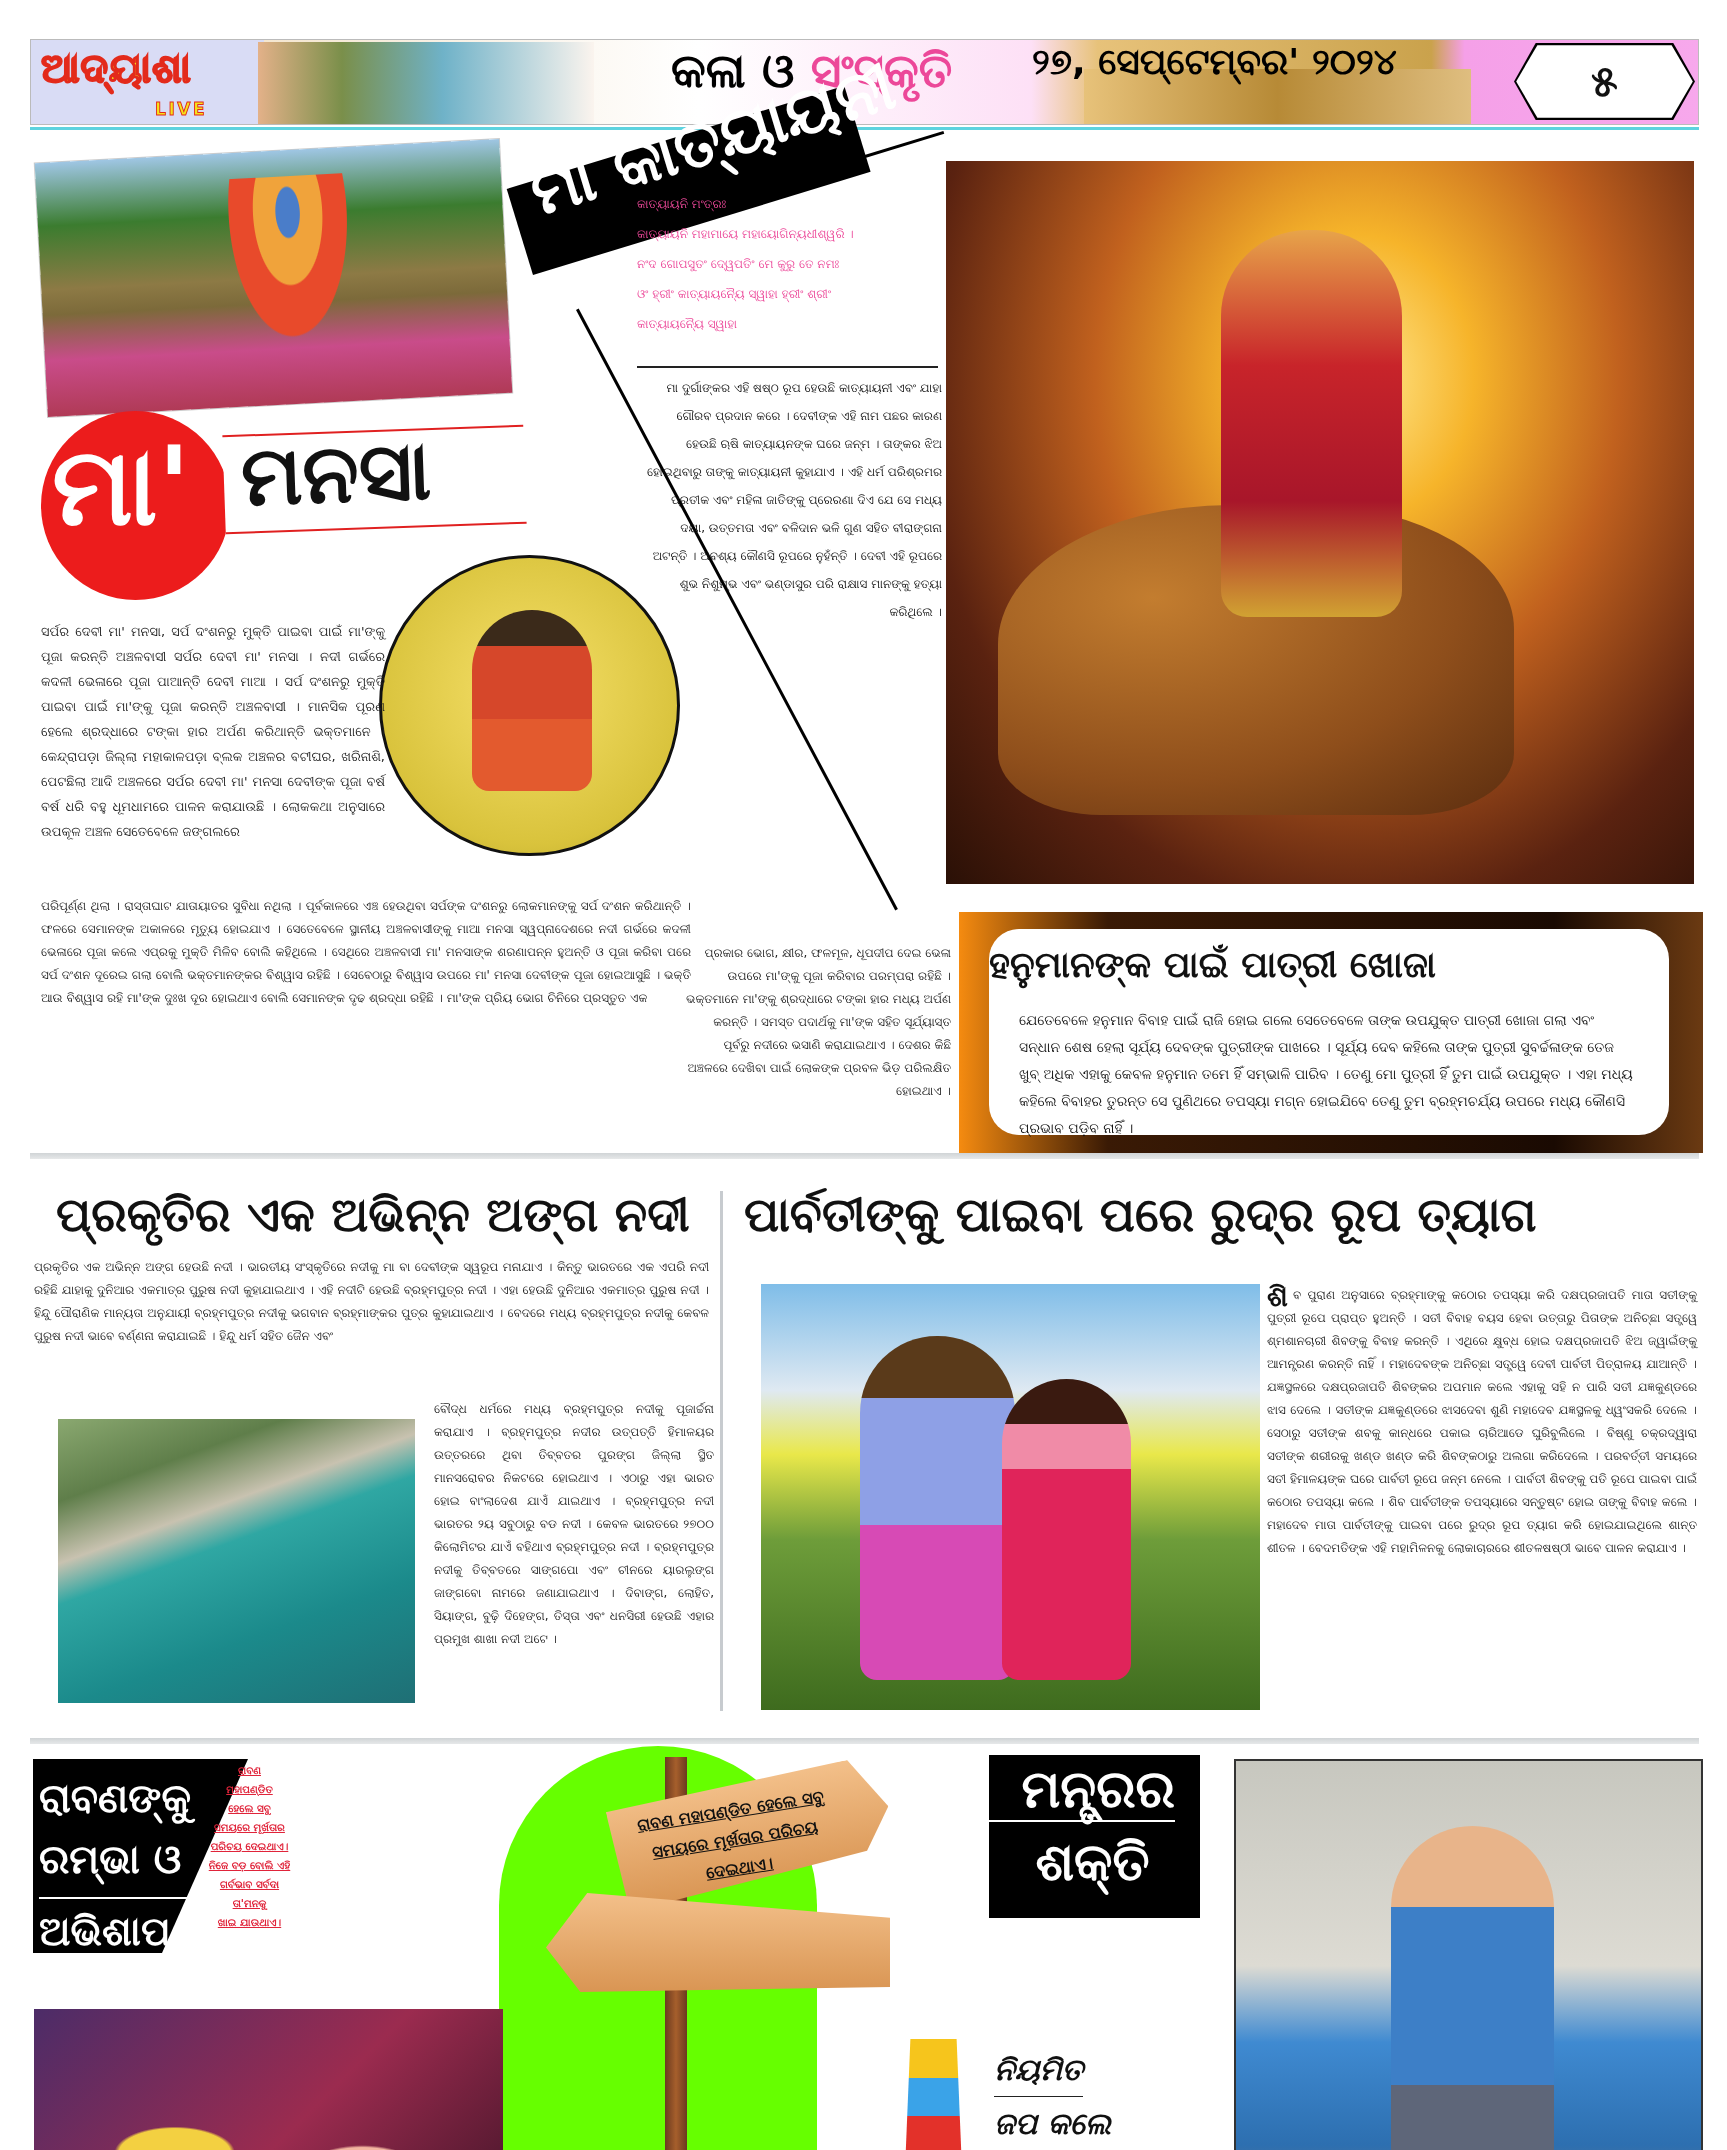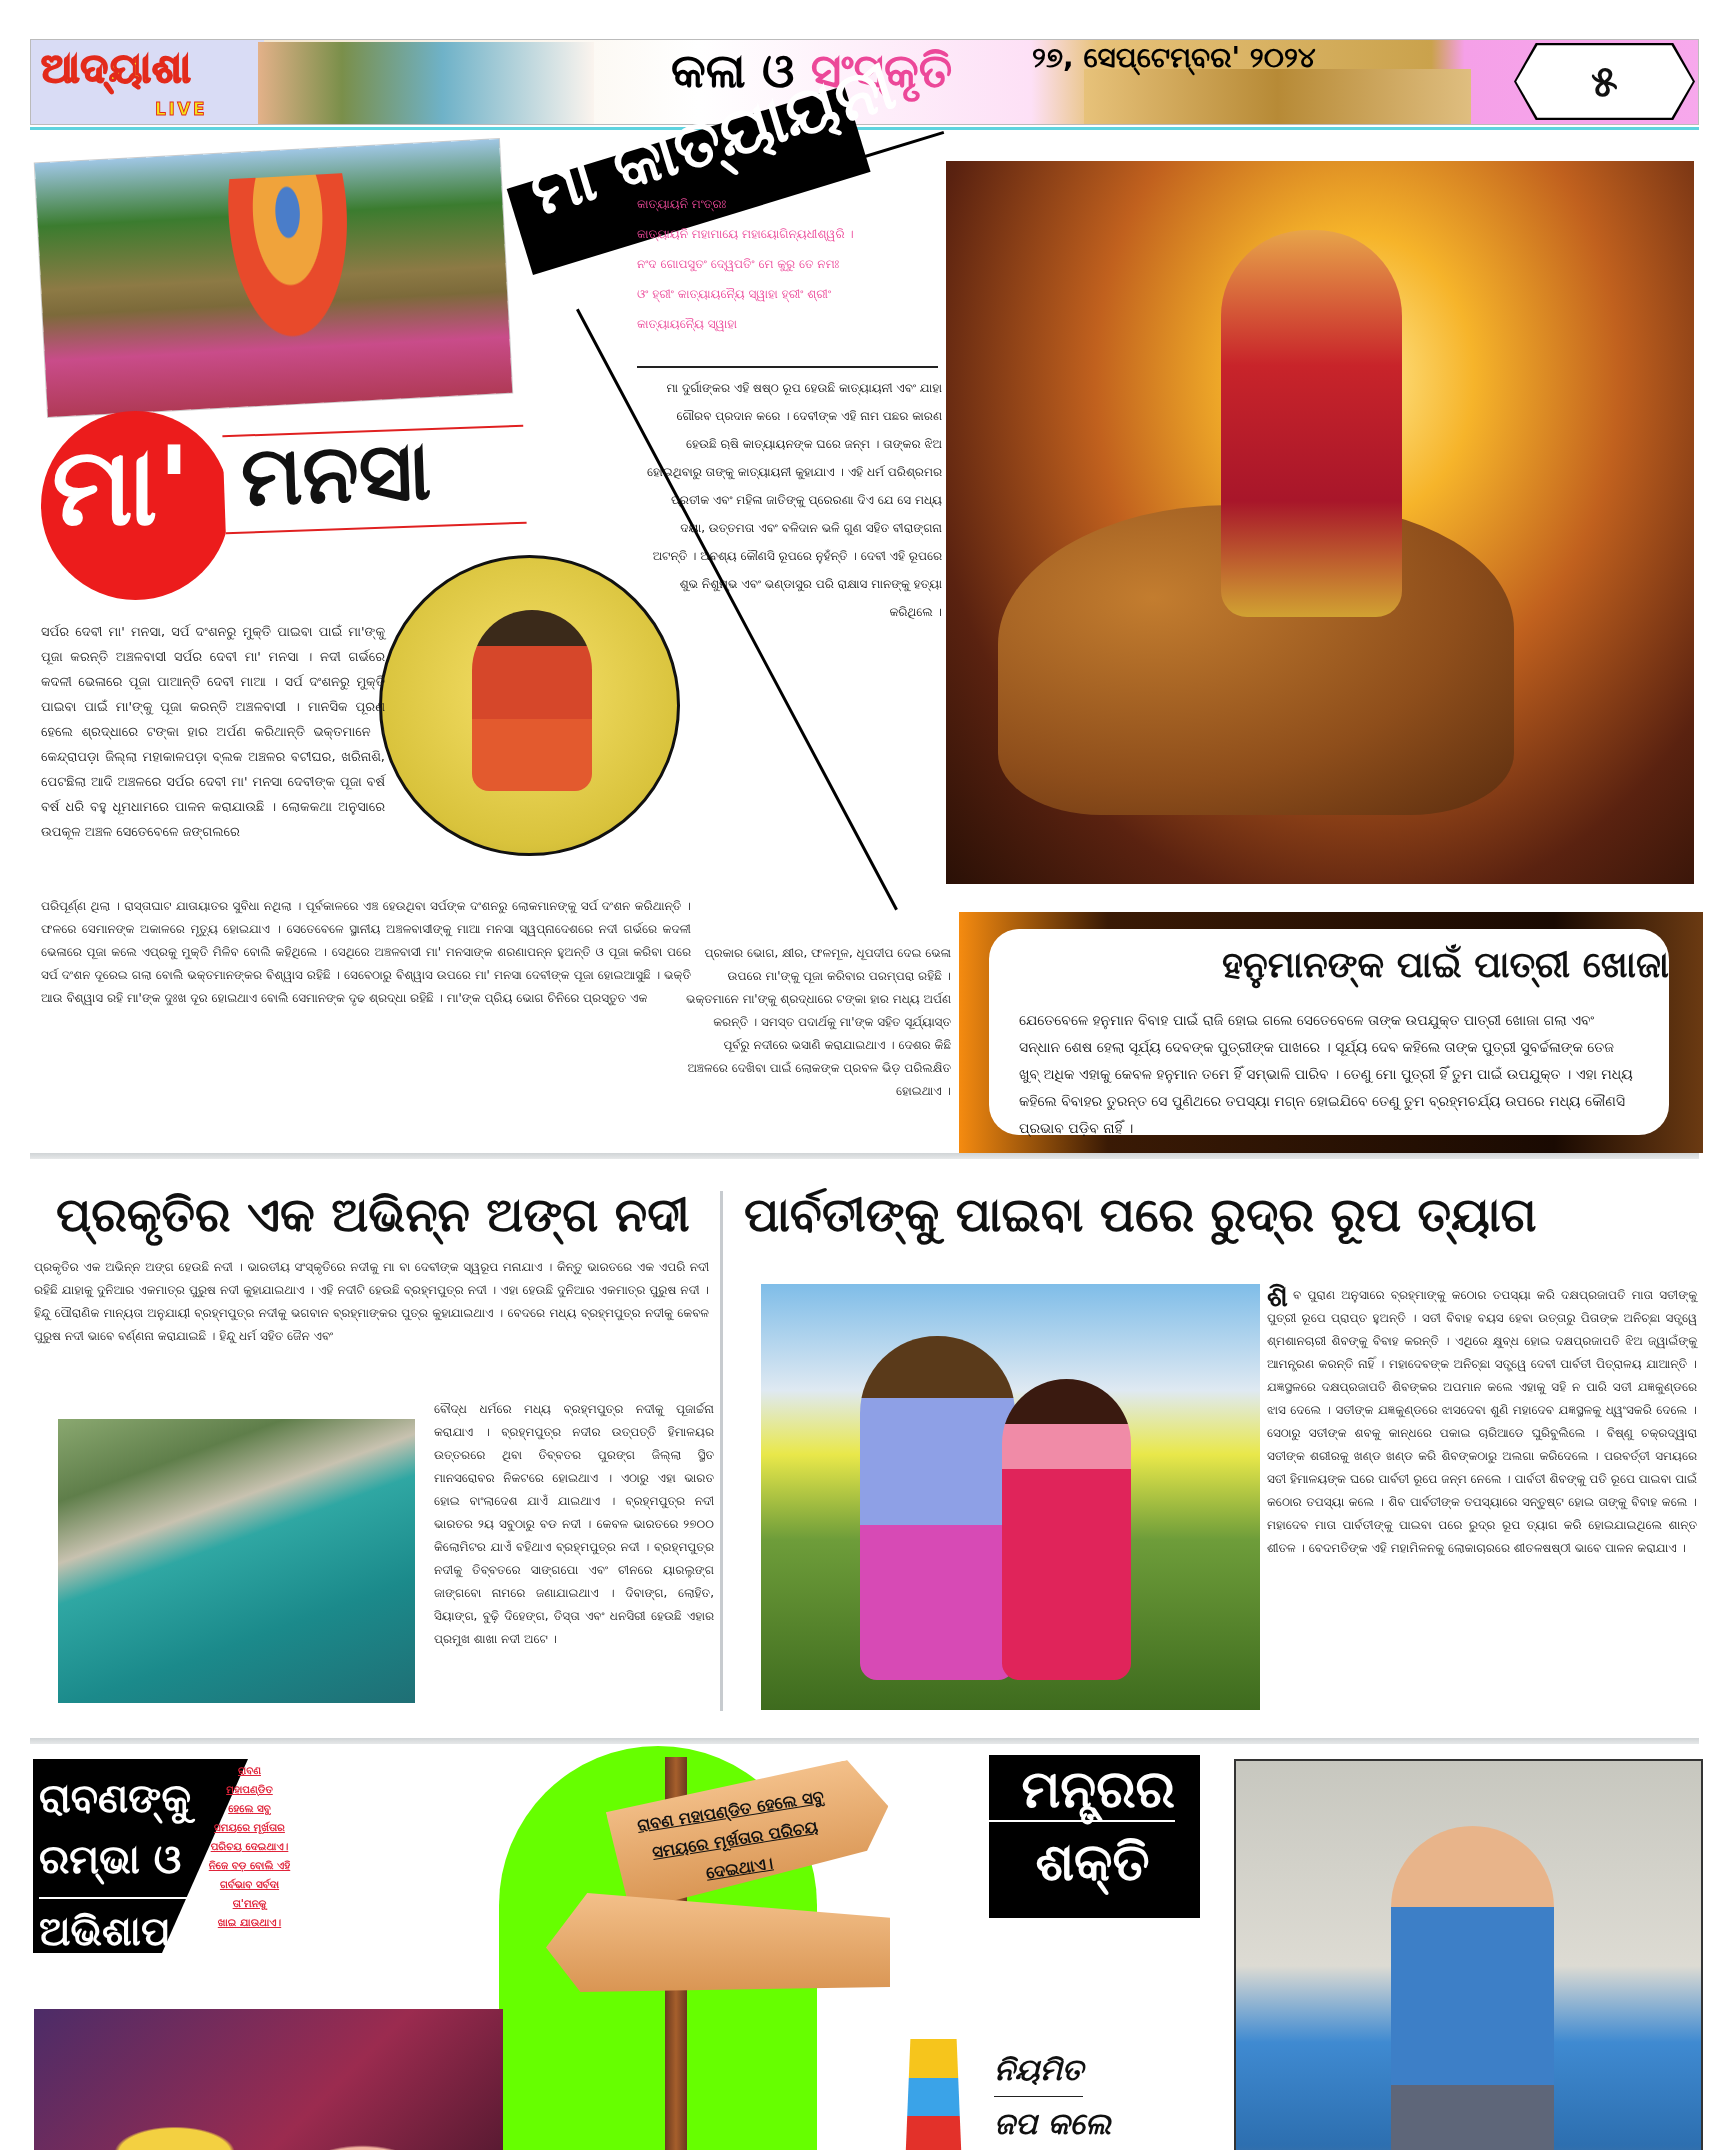--- a/index.html
+++ b/index.html
@@ -11,21 +11,21 @@
 
   
   #masthead{left:30px;top:39px;width:1669px;height:86px;border:1.3px solid #bbb;background:linear-gradient(90deg,#d9dcf5 0%,#d9dcf5 14%,#f4e6d0 14%,#fff 40%,#fde0f6 60%,#e7c27a 64%,#caa24c 84%,#f5a0e8 86%,#f7a8ec 100%)}
   #masthead-underline{left:30px;top:127px;width:1669px;height:3.4px;background:#5dd3df}
   #logo{left:34px;top:42px;width:215px;height:82px}
   #logo-text{left:41px;top:45px;font-size:40px;font-weight:bold;color:#f5e21a;-webkit-text-stroke:1.7px #e32a1b;letter-spacing:0.9px}
   #logo-live{left:155px;top:99px;font-size:17px;font-weight:bold;color:#f5e21a;-webkit-text-stroke:0.9px #e32a1b;letter-spacing:2.6px}
   #mast-img-left{left:258px;top:42px;width:336px;height:82px;background:linear-gradient(90deg,#e3b189 0%,#7a8f4a 25%,#6fb2c8 55%,#fbf4ee 100%)}
   #section-title{left:671px;top:43px;font-size:47px;font-weight:bold;color:#000}
   #section-title .pink{color:#ec4899}
-  #issue-date{left:1032px;top:41px;font-size:28px;font-weight:bold;color:#000}
+  #issue-date{left:1032px;top:41px;font-size:36px;font-weight:bold;color:#000}
   #mast-img-right{left:1084px;top:69px;width:387px;height:55px;background:linear-gradient(90deg,#e7c27a,#b78a36,#dfbe80)}
   #page-badge{left:1514px;top:43px;width:181px;height:77px;clip-path:polygon(12% 0,88% 0,100% 50%,88% 100%,12% 100%,0 50%);background:#000;padding:2.2px}
   #page-badge-inner{width:100%;height:100%;background:#fff;clip-path:polygon(12% 0,88% 0,100% 50%,88% 100%,12% 100%,0 50%);display:flex;align-items:center;justify-content:center;font-size:43px;font-weight:bold}
 
   
   #manasa-photo{left:41px;top:151px;width:465px;height:254px;transform:rotate(-3deg);background:linear-gradient(180deg,#9fc6e4 0%,#3b7c2f 25%,#8d7a45 50%,#7c6a3a 60%,#c94c8a 78%,#b03a56 100%);box-shadow:0 0 0 0.9px #ccc}
   #manasa-photo .boat{position:absolute;left:181px;top:26px;width:138px;height:181px;background:radial-gradient(ellipse at 50% 20%,#4a7dc9 0 12%,#f0a33b 13% 35%,#e84a2b 36% 60%,transparent 61%)}
   #manasa-circle{left:41px;top:411px;width:189px;height:189px;border-radius:50%;background:#ec1c1c}
   #manasa-circle-text{left:52px;top:424px;font-size:108px;font-weight:bold;color:#fff}
   #manasa-title-box{left:224px;top:430px;width:301px;height:99px;border-top:2.2px solid #e02020;border-bottom:2.2px solid #e02020;transform:rotate(-2deg);background:#fff}
@@ -45,21 +45,21 @@
 
   #goddess-circle{left:379px;top:555px;width:301px;height:301px;border-radius:50%;background:radial-gradient(circle at 50% 45%,#f6e06a,#d9c33c 70%,#b7a52a);border:3.4px solid #111}
   #goddess-circle .seated{position:absolute;left:90px;top:52px;width:120px;height:181px;border-radius:60px 60px 17px 17px;background:linear-gradient(180deg,#3b2a1a 0 20%,#d6472a 20% 60%,#e35a2e 60% 100%)}
   #manasa-body-1{left:41px;top:619px;width:344px}
   #manasa-body-2{left:41px;top:895px;width:650px}
   #manasa-body-right{left:684px;top:942px;width:267px;text-align:right}
   #top-rule{left:30px;top:1153px;width:1669px;height:6px;background:linear-gradient(#d0d4d6,#e6e8e9)}
 
   #hanuman-box{left:959px;top:912px;width:744px;height:241px;background:linear-gradient(90deg,#f58b10,#3a1a05 20%,#1a0a02 80%,#6b3a12)}
   #hanuman-inner{left:989px;top:929px;width:680px;height:206px;background:#fff;border-radius:30px}
-  #hanuman-title{left:989px;top:944px;width:680px;text-align:right;font-size:36px;font-weight:bold}
+  #hanuman-title{left:989px;top:944px;width:680px;text-align:left;font-size:36px;font-weight:bold}
   #hanuman-body{left:1019px;top:1007px;width:619px;font-size:14px;line-height:27px;}
 
   
   #river-title{left:56px;top:1187px;font-size:47px;font-weight:bold}
   #river-body-top{left:34px;top:1256px;width:675px}
   #river-img{left:58px;top:1419px;width:357px;height:284px;background:linear-gradient(160deg,#8aa870 0%,#5f7e4a 20%,#c8c2b0 35%,#2fa7a3 45%,#1b8a8b 70%,#1f6f75 100%)}
   #river-body-right{left:434px;top:1398px;width:280px}
   #mid-vrule{left:720px;top:1191px;width:3.4px;height:520px;background:#c7cbcf}
   #shiva-title{left:744px;top:1187px;font-size:47px;font-weight:bold;white-space:nowrap}
   #shiva-img{left:761px;top:1284px;width:499px;height:426px;background:linear-gradient(180deg,#7fbde8 0%,#dfe9f2 25%,#e9e84a 40%,#6e9d3a 60%,#3e6b1e 100%)}

